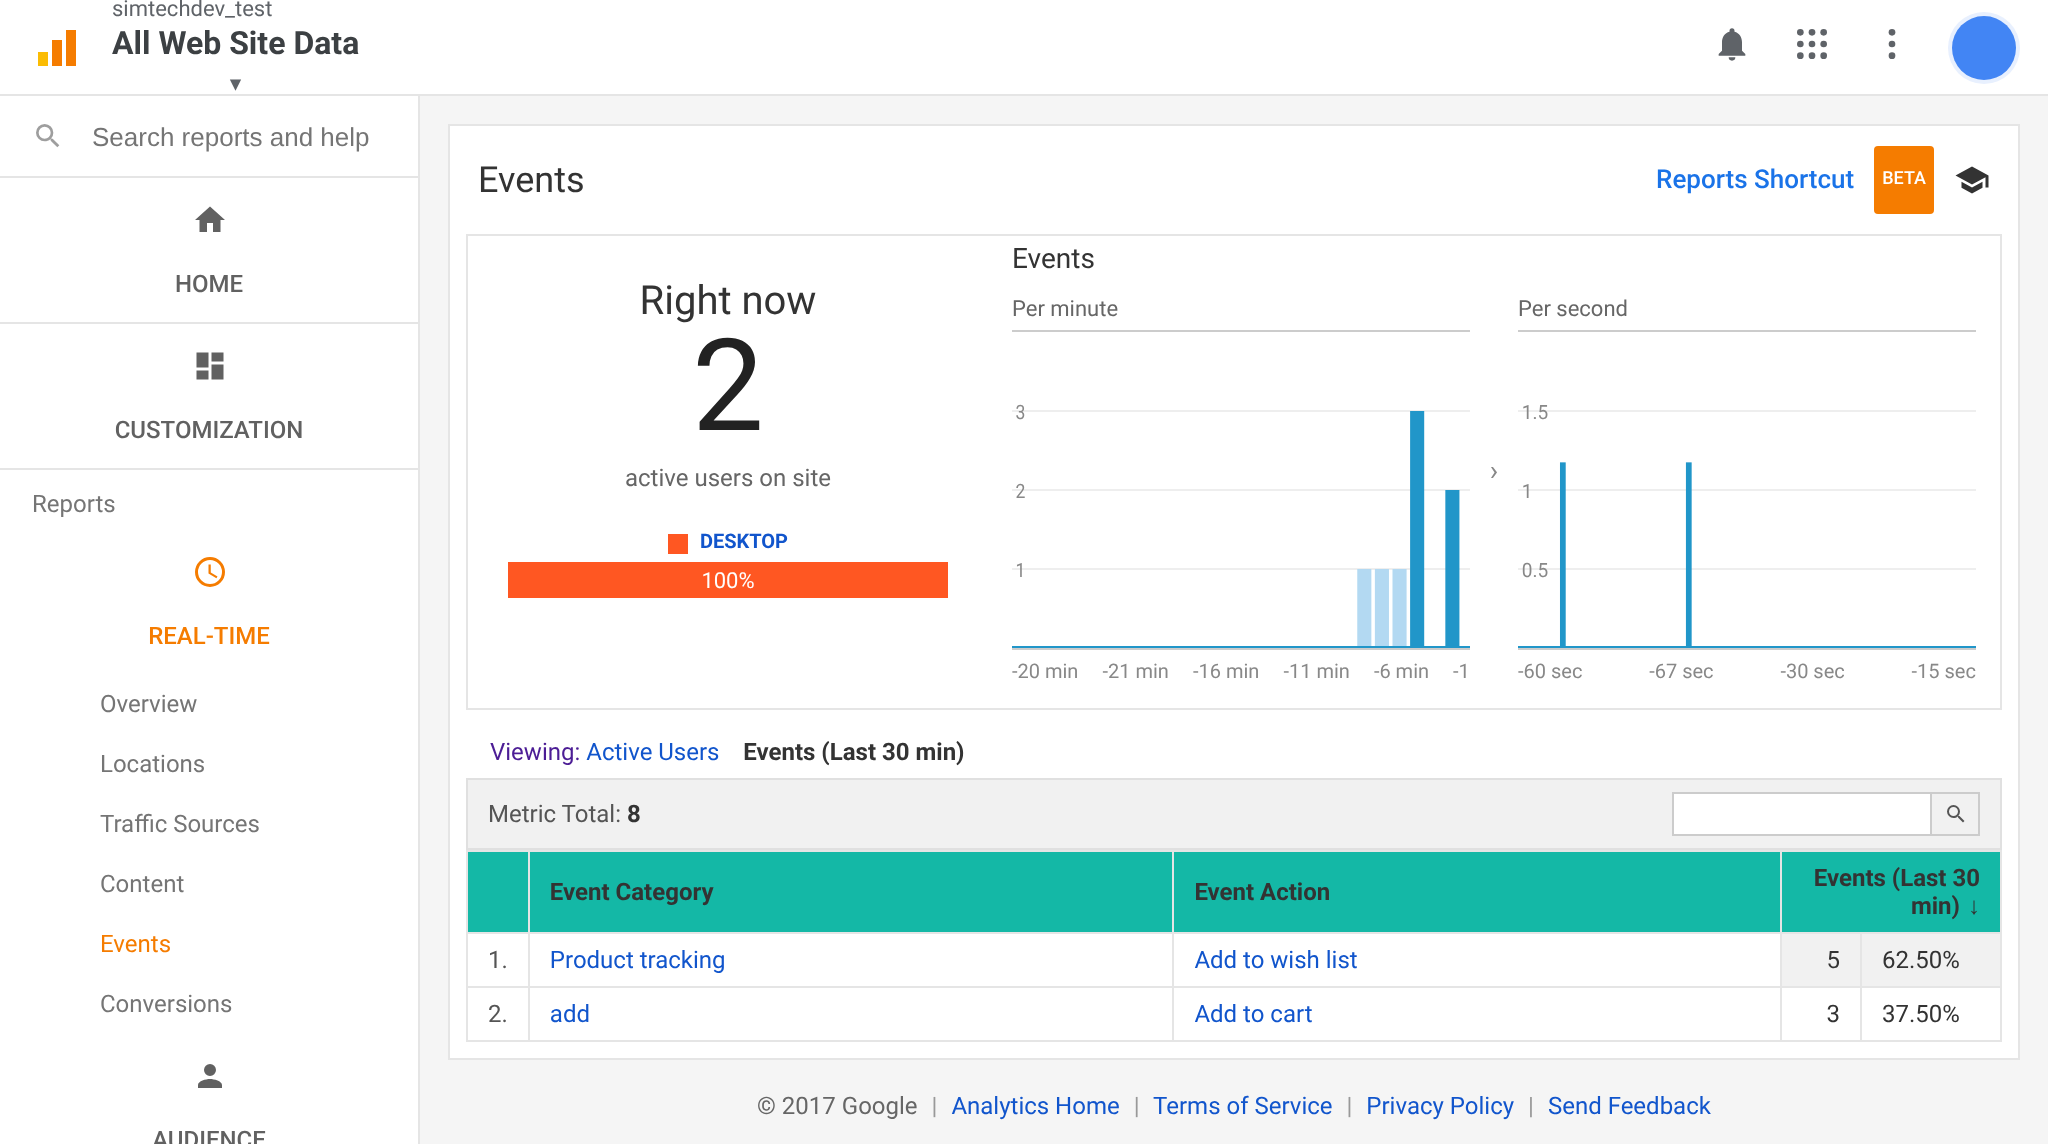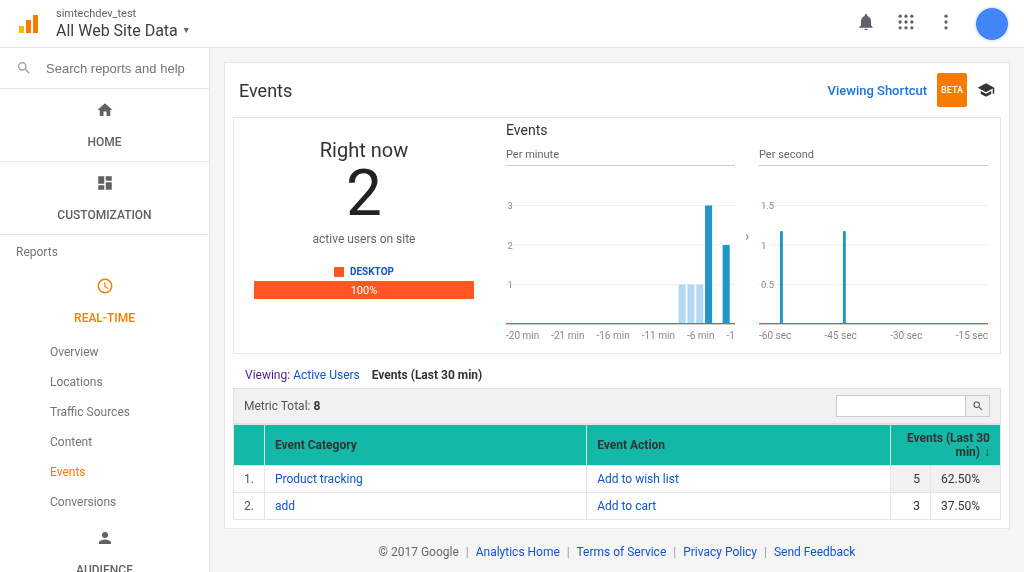--- a/index.html
+++ b/index.html
@@ -2,21 +2,21 @@
 <html><head>
 <meta charset="utf-8">
 <style>
 * { box-sizing: border-box; margin: 0; padding: 0; }
 body { font-family: Roboto, Arial, sans-serif; font-size: 13px; color: #333; background: #fff; width: 1024px; height: 572px; overflow: hidden; }
 .hdr { height: 48px; border-bottom: 1px solid #e5e5e5; display: flex; align-items: center; padding: 0 16px; }
 .ga-logo { width: 24px; height: 24px; margin-right: 16px; position: relative; }
 .ga-logo svg { width: 24px; height: 24px; }
 .acct { display: flex; flex-direction: column; line-height: 1.2; }
 .acct-top { font-size: 11px; color: #5f6368; }
-.acct-bot { font-size: 16px; color: #3c4043; font-weight: 400; display: flex; align-items: center; gap: 6px; }
+.acct-bot { font-size: 16px; color: #3c4043; font-weight: 700; display: flex; align-items: center; gap: 6px; flex-direction: column; }
 .chev-down { font-size: 10px; color: #5f6368; }
 .hdr-right { margin-left: auto; display: flex; align-items: center; gap: 20px; color: #5f6368; }
 .hdr-right svg { width: 20px; height: 20px; fill: #5f6368; }
 .avatar { width: 32px; height: 32px; border-radius: 50%; background: #4285f4; position: relative; }
 .avatar::before { content: ""; position: absolute; width: 36px; height: 36px; border-radius: 50%; background: #e8f0fe; top: -2px; left: -2px; z-index: -1; }
 .layout { display: flex; height: calc(572px - 48px); }
 .side { width: 210px; border-right: 1px solid #e5e5e5; background: #fff; overflow-y: auto; }
 .search-row { display: flex; align-items: center; padding: 12px 16px; border-bottom: 1px solid #e5e5e5; color: #9e9e9e; gap: 14px; }
 .search-row input { border: none; outline: none; font-size: 13px; color: #9e9e9e; width: 140px; }
 .nav-item { display: flex; align-items: center; padding: 12px 16px; color: #616161; font-size: 12px; font-weight: 500; gap: 16px; cursor: pointer; flex-direction: column; }
@@ -180,21 +180,21 @@
         </svg>
       <span>CONVERSIONS</span>
     </div>
   </div>
 
   <div class="main">
     <div class="panel">
       <div class="panel-hdr">
         <h2>Events</h2>
         <div class="panel-hdr-right">
-          <span class="create-shortcut">Viewing Shortcut</span>
+          <span class="create-shortcut">Reports Shortcut</span>
           <span class="beta">BETA</span>
           <svg class="cap-icon" viewBox="0 0 24 24" fill="#333">
               <path d="M12 3L1 9l11 6 9-4.91V17h2V9L12 3zM5 13.18v4L12 21l7-3.82v-4L12 17l-7-3.82z"></path>
             </svg>
         </div>
       </div>
 
       <div class="rt-panel">
         <div class="rt-left">
           <div class="rt-left-title">Right now</div>
@@ -244,21 +244,21 @@
               <line x1="0" y1="120" x2="240" y2="120" stroke="#eee"></line>
               <text x="2" y="44" font-size="10" fill="#888">1.5</text>
               <text x="2" y="84" font-size="10" fill="#888">1</text>
               <text x="2" y="124" font-size="10" fill="#888">0.5</text>
               <rect x="22" y="66" width="3" height="94" fill="#2196c9"></rect>
               <rect x="88" y="66" width="3" height="94" fill="#2196c9"></rect>
               <line x1="0" y1="160" x2="240" y2="160" stroke="#2196c9" stroke-width="2"></line>
             </svg>
             <div class="x-labels">
               <span>-60 sec</span>
-              <span>-45 sec</span>
+              <span>-67 sec</span>
               <span>-30 sec</span>
               <span>-15 sec</span>
             </div>
           </div>
         </div>
       </div>
 
       <div class="viewing-row">
         <span class="lbl">Viewing:</span>
         <span class="au">Active Users</span>

